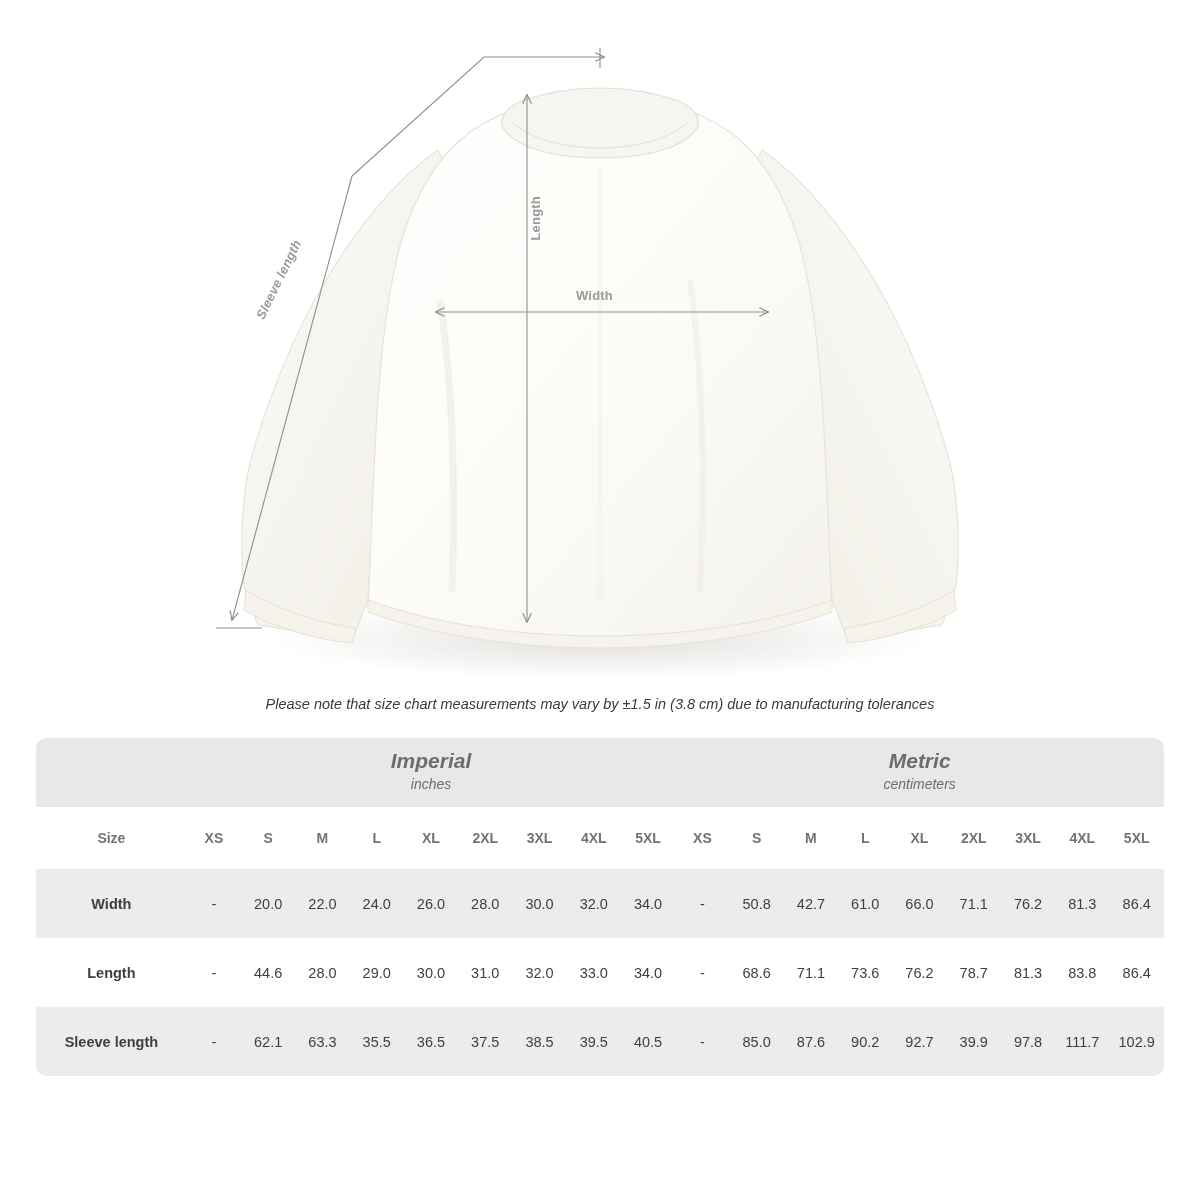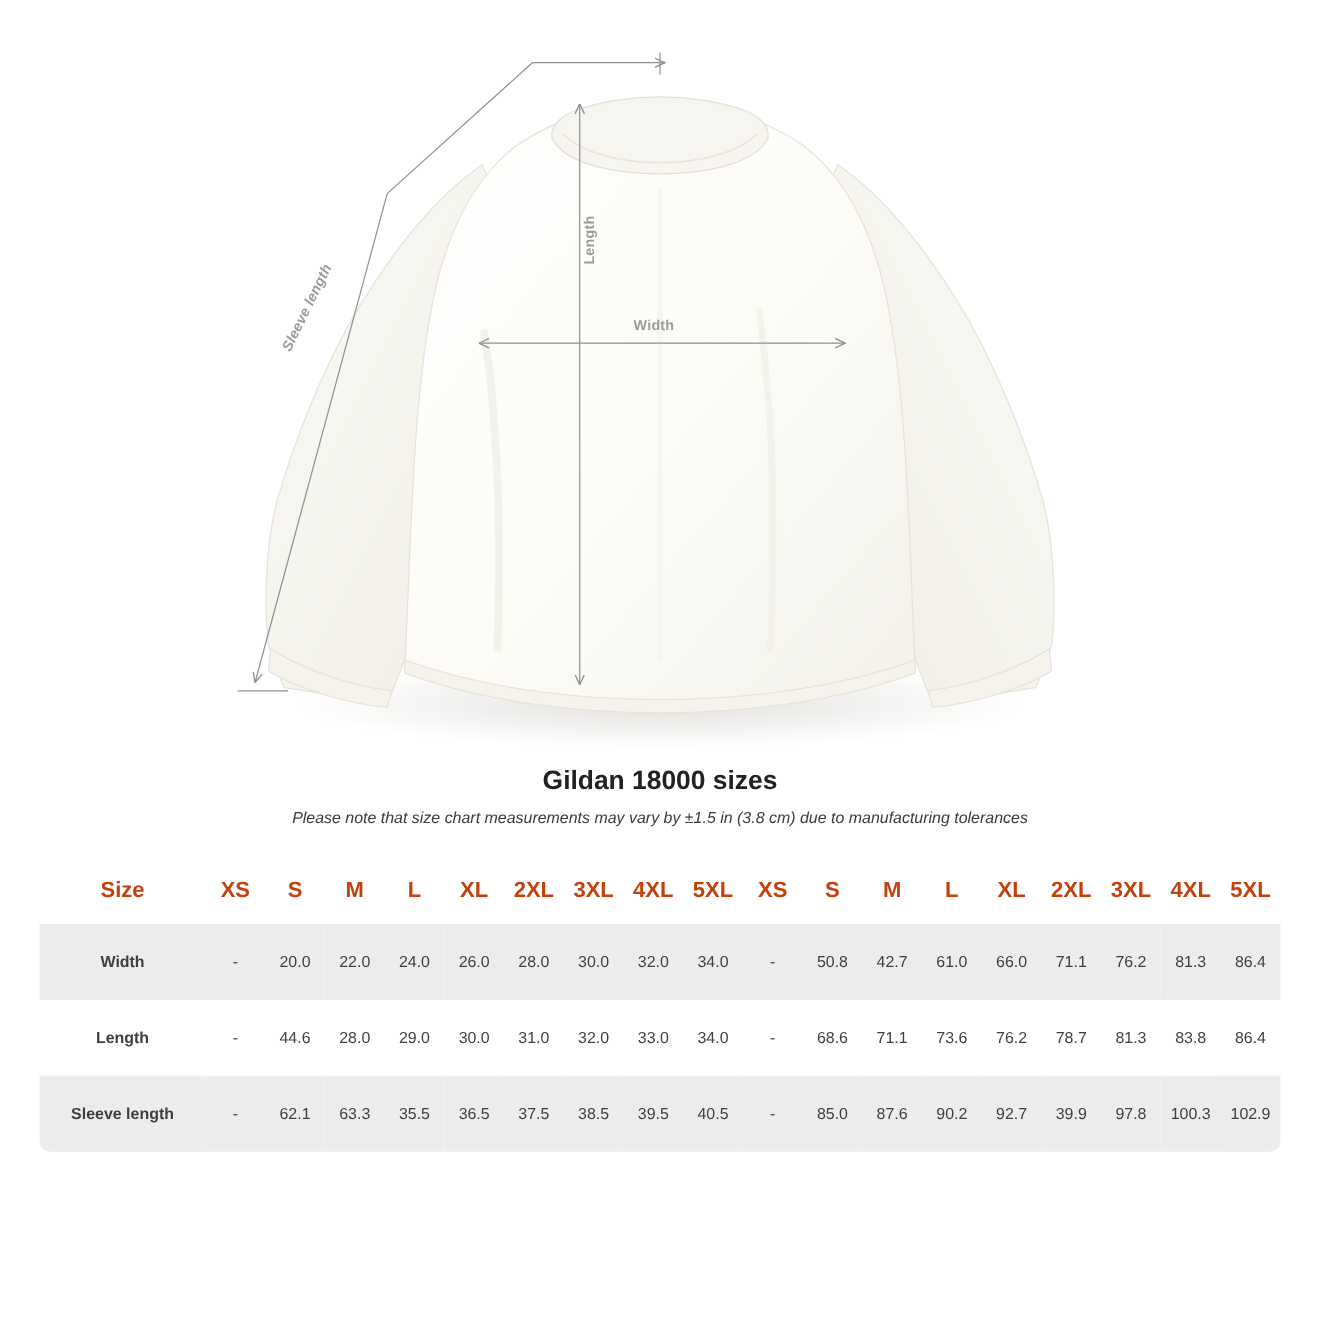--- a/index.html
+++ b/index.html
@@ -120,22 +120,22 @@
     font-style: italic;
     color: #6d6d6d;
     line-height: 1.6;
   }
   .corner-cell {
     background: #e8e8e8;
   }
   tr.header-row td {
     background: #ffffff;
     font-weight: bold;
-    color: #c2410c;
-    font-size: 20px;
+    color: #737373;
+    font-size: 14px;
     height: 62px;
   }
   tr.data-row.shaded td {
     background: #ececec;
   }
   tr.data-row td {
     background: #ffffff;
   }
   td.row-label {
     font-weight: bold;
@@ -222,32 +222,42 @@
       <line x1="216" y1="628" x2="262" y2="628" stroke="#8f8f8f" stroke-width="1.1"></line>
     </svg>
 
     <div class="dim-label label-length">Length</div>
     <div class="dim-label label-width">Width</div>
     <div class="dim-label label-sleeve">Sleeve length</div>
   </div>
 </div>
 
 <div class="title-block">
-  <h1 class="chart-title">Gildan 18000 sizes</h1>
   <p class="chart-note">Please note that size chart measurements may vary by ±1.5 in (3.8 cm) due to manufacturing tolerances</p>
 </div>
 
 <div class="table-wrap">
   <table class="size-table">
     <colgroup>
       <col style="width:150px">
       <col span="9" style="width:54px">
       <col span="9" style="width:54px">
     </colgroup>
     <tbody>
+      <tr>
+        <td class="corner-cell rounded-top-left"></td>
+        <td class="unit-head" colspan="9">
+          <div class="unit-name">Imperial</div>
+          <div class="unit-sub">inches</div>
+        </td>
+        <td class="unit-head rounded-top-right" colspan="9">
+          <div class="unit-name">Metric</div>
+          <div class="unit-sub">centimeters</div>
+        </td>
+      </tr>
 
       <tr class="header-row">
         <td>Size</td>
         <td>XS</td>
         <td>S</td>
         <td>M</td>
         <td>L</td>
         <td>XL</td>
         <td>2XL</td>
         <td>3XL</td>
@@ -319,18 +329,18 @@
         <td>38.5</td>
         <td>39.5</td>
         <td>40.5</td>
         <td>-</td>
         <td>85.0</td>
         <td>87.6</td>
         <td>90.2</td>
         <td>92.7</td>
         <td>39.9</td>
         <td>97.8</td>
-        <td>100.3</td>
+        <td>111.7</td>
         <td class="rounded-bottom-right">102.9</td>
       </tr>
     </tbody>
   </table>
 </div>
 
 </body></html>

